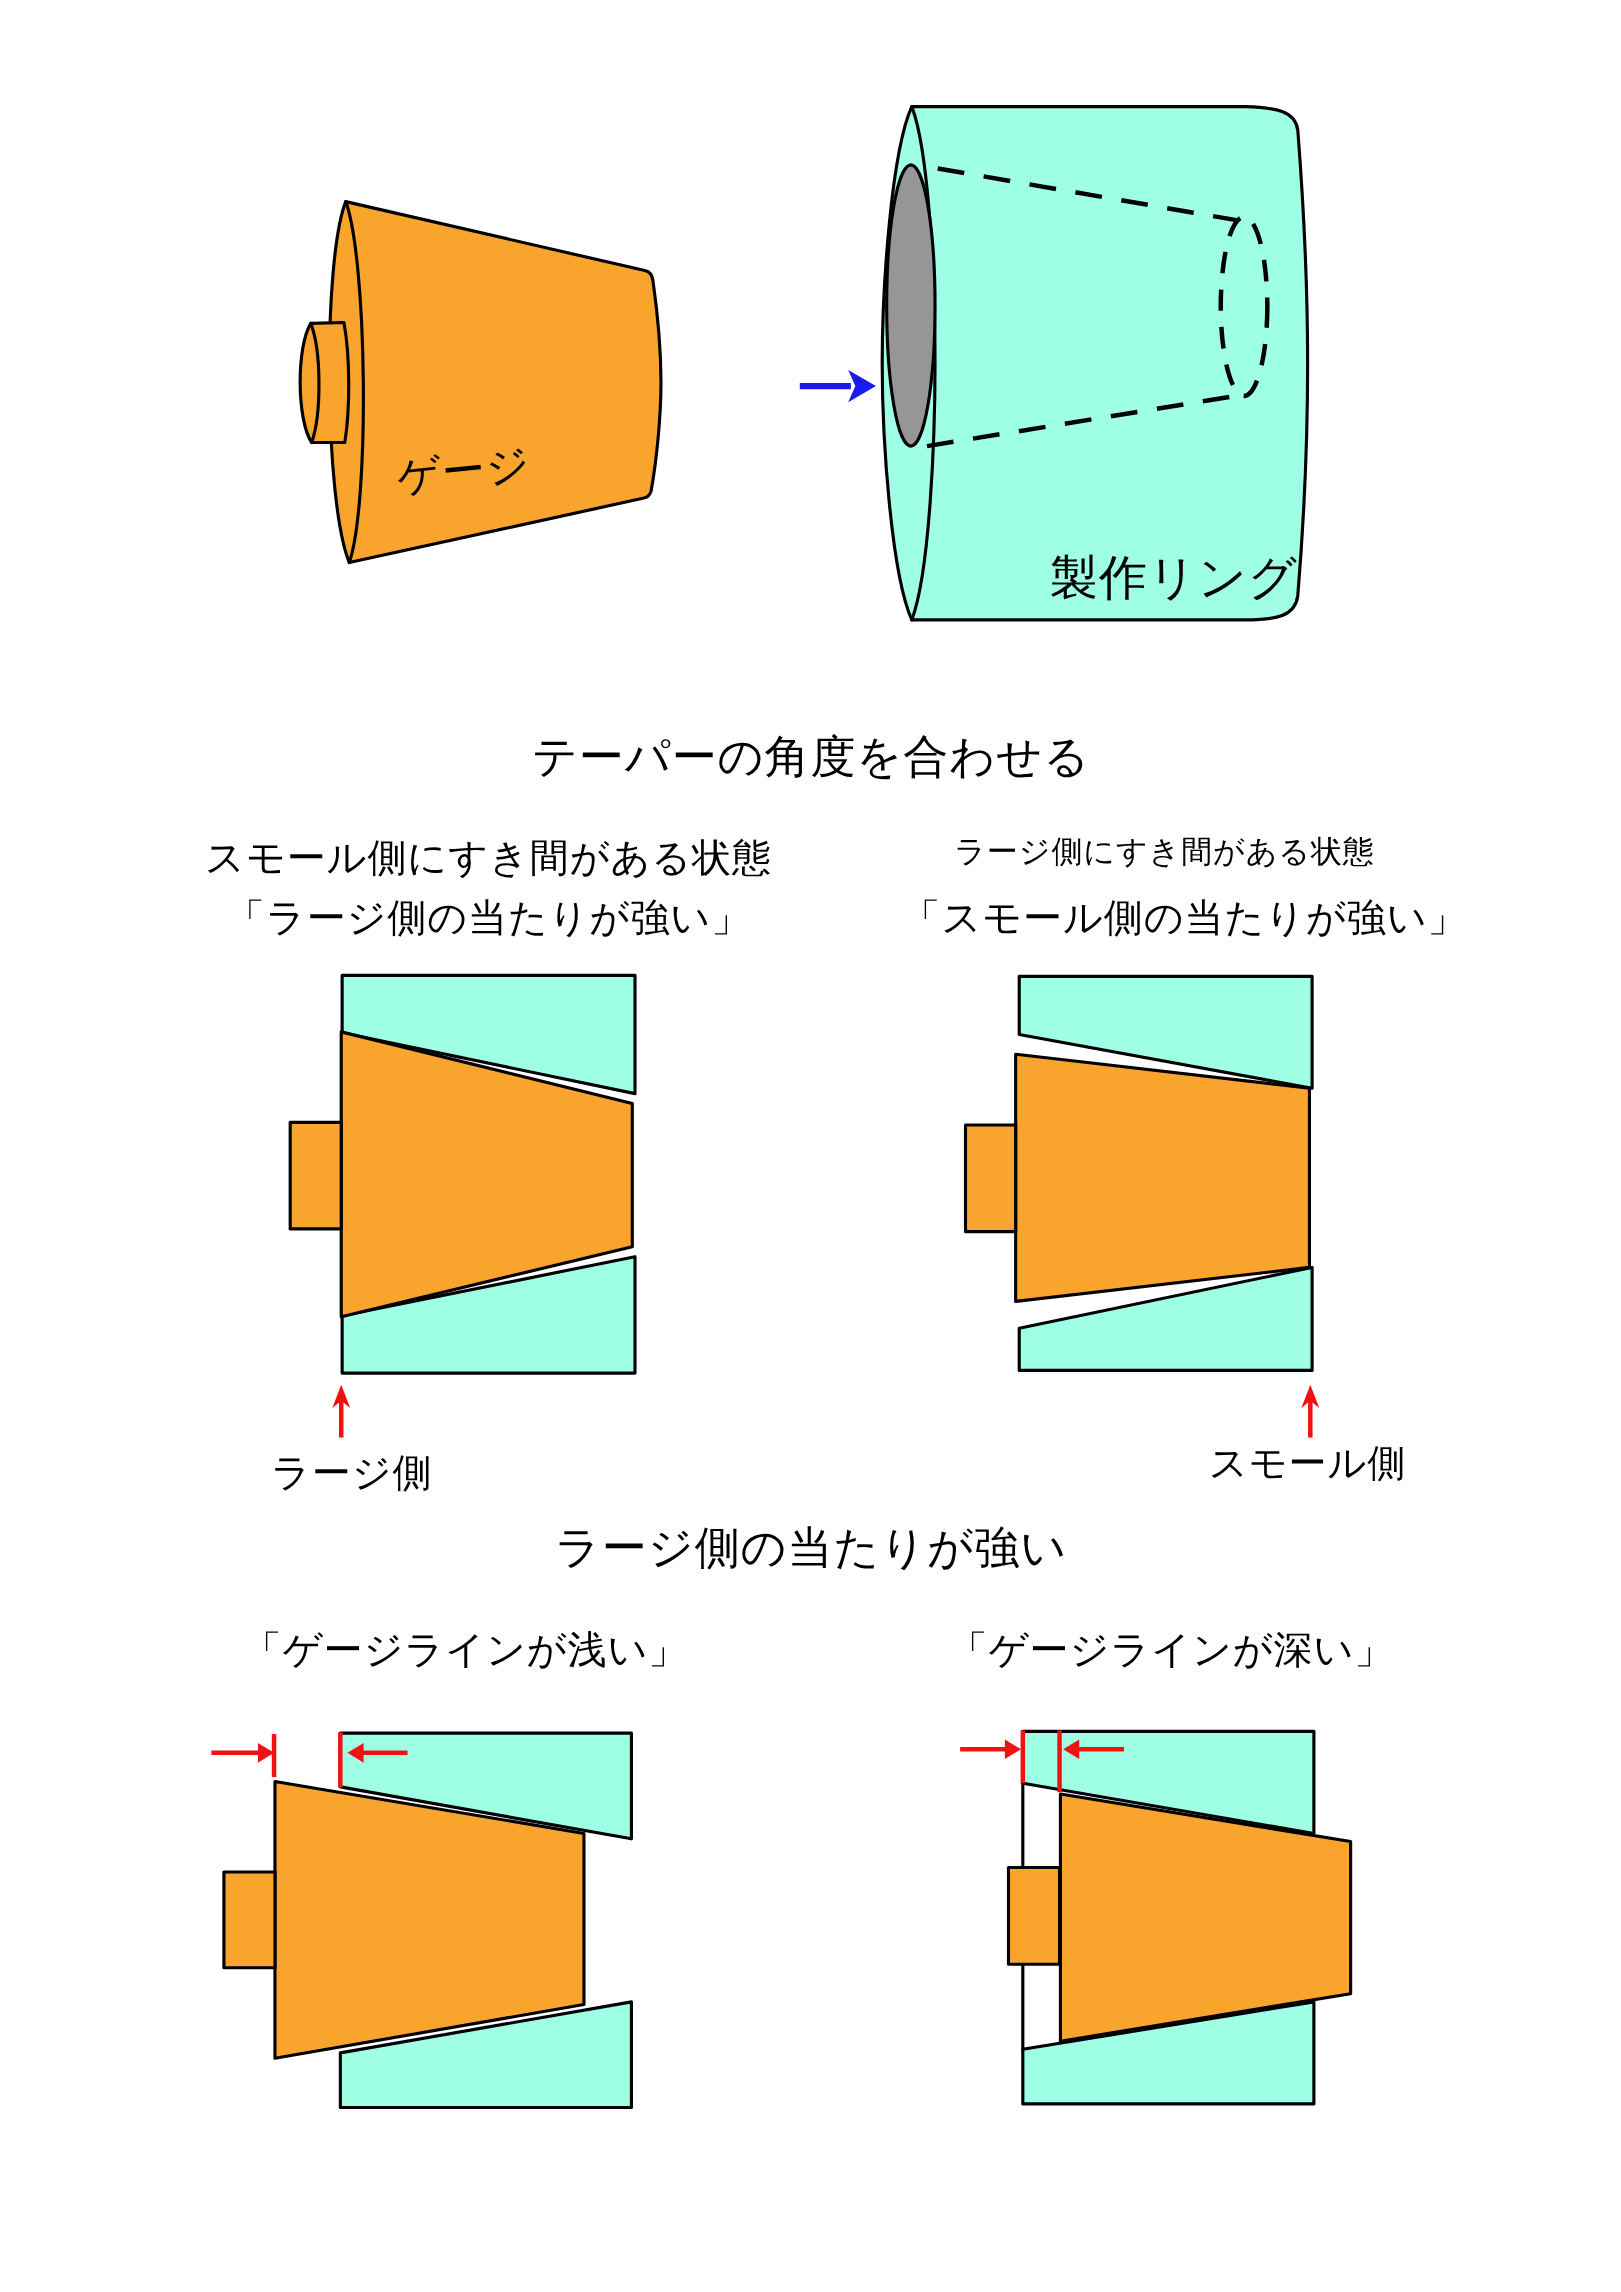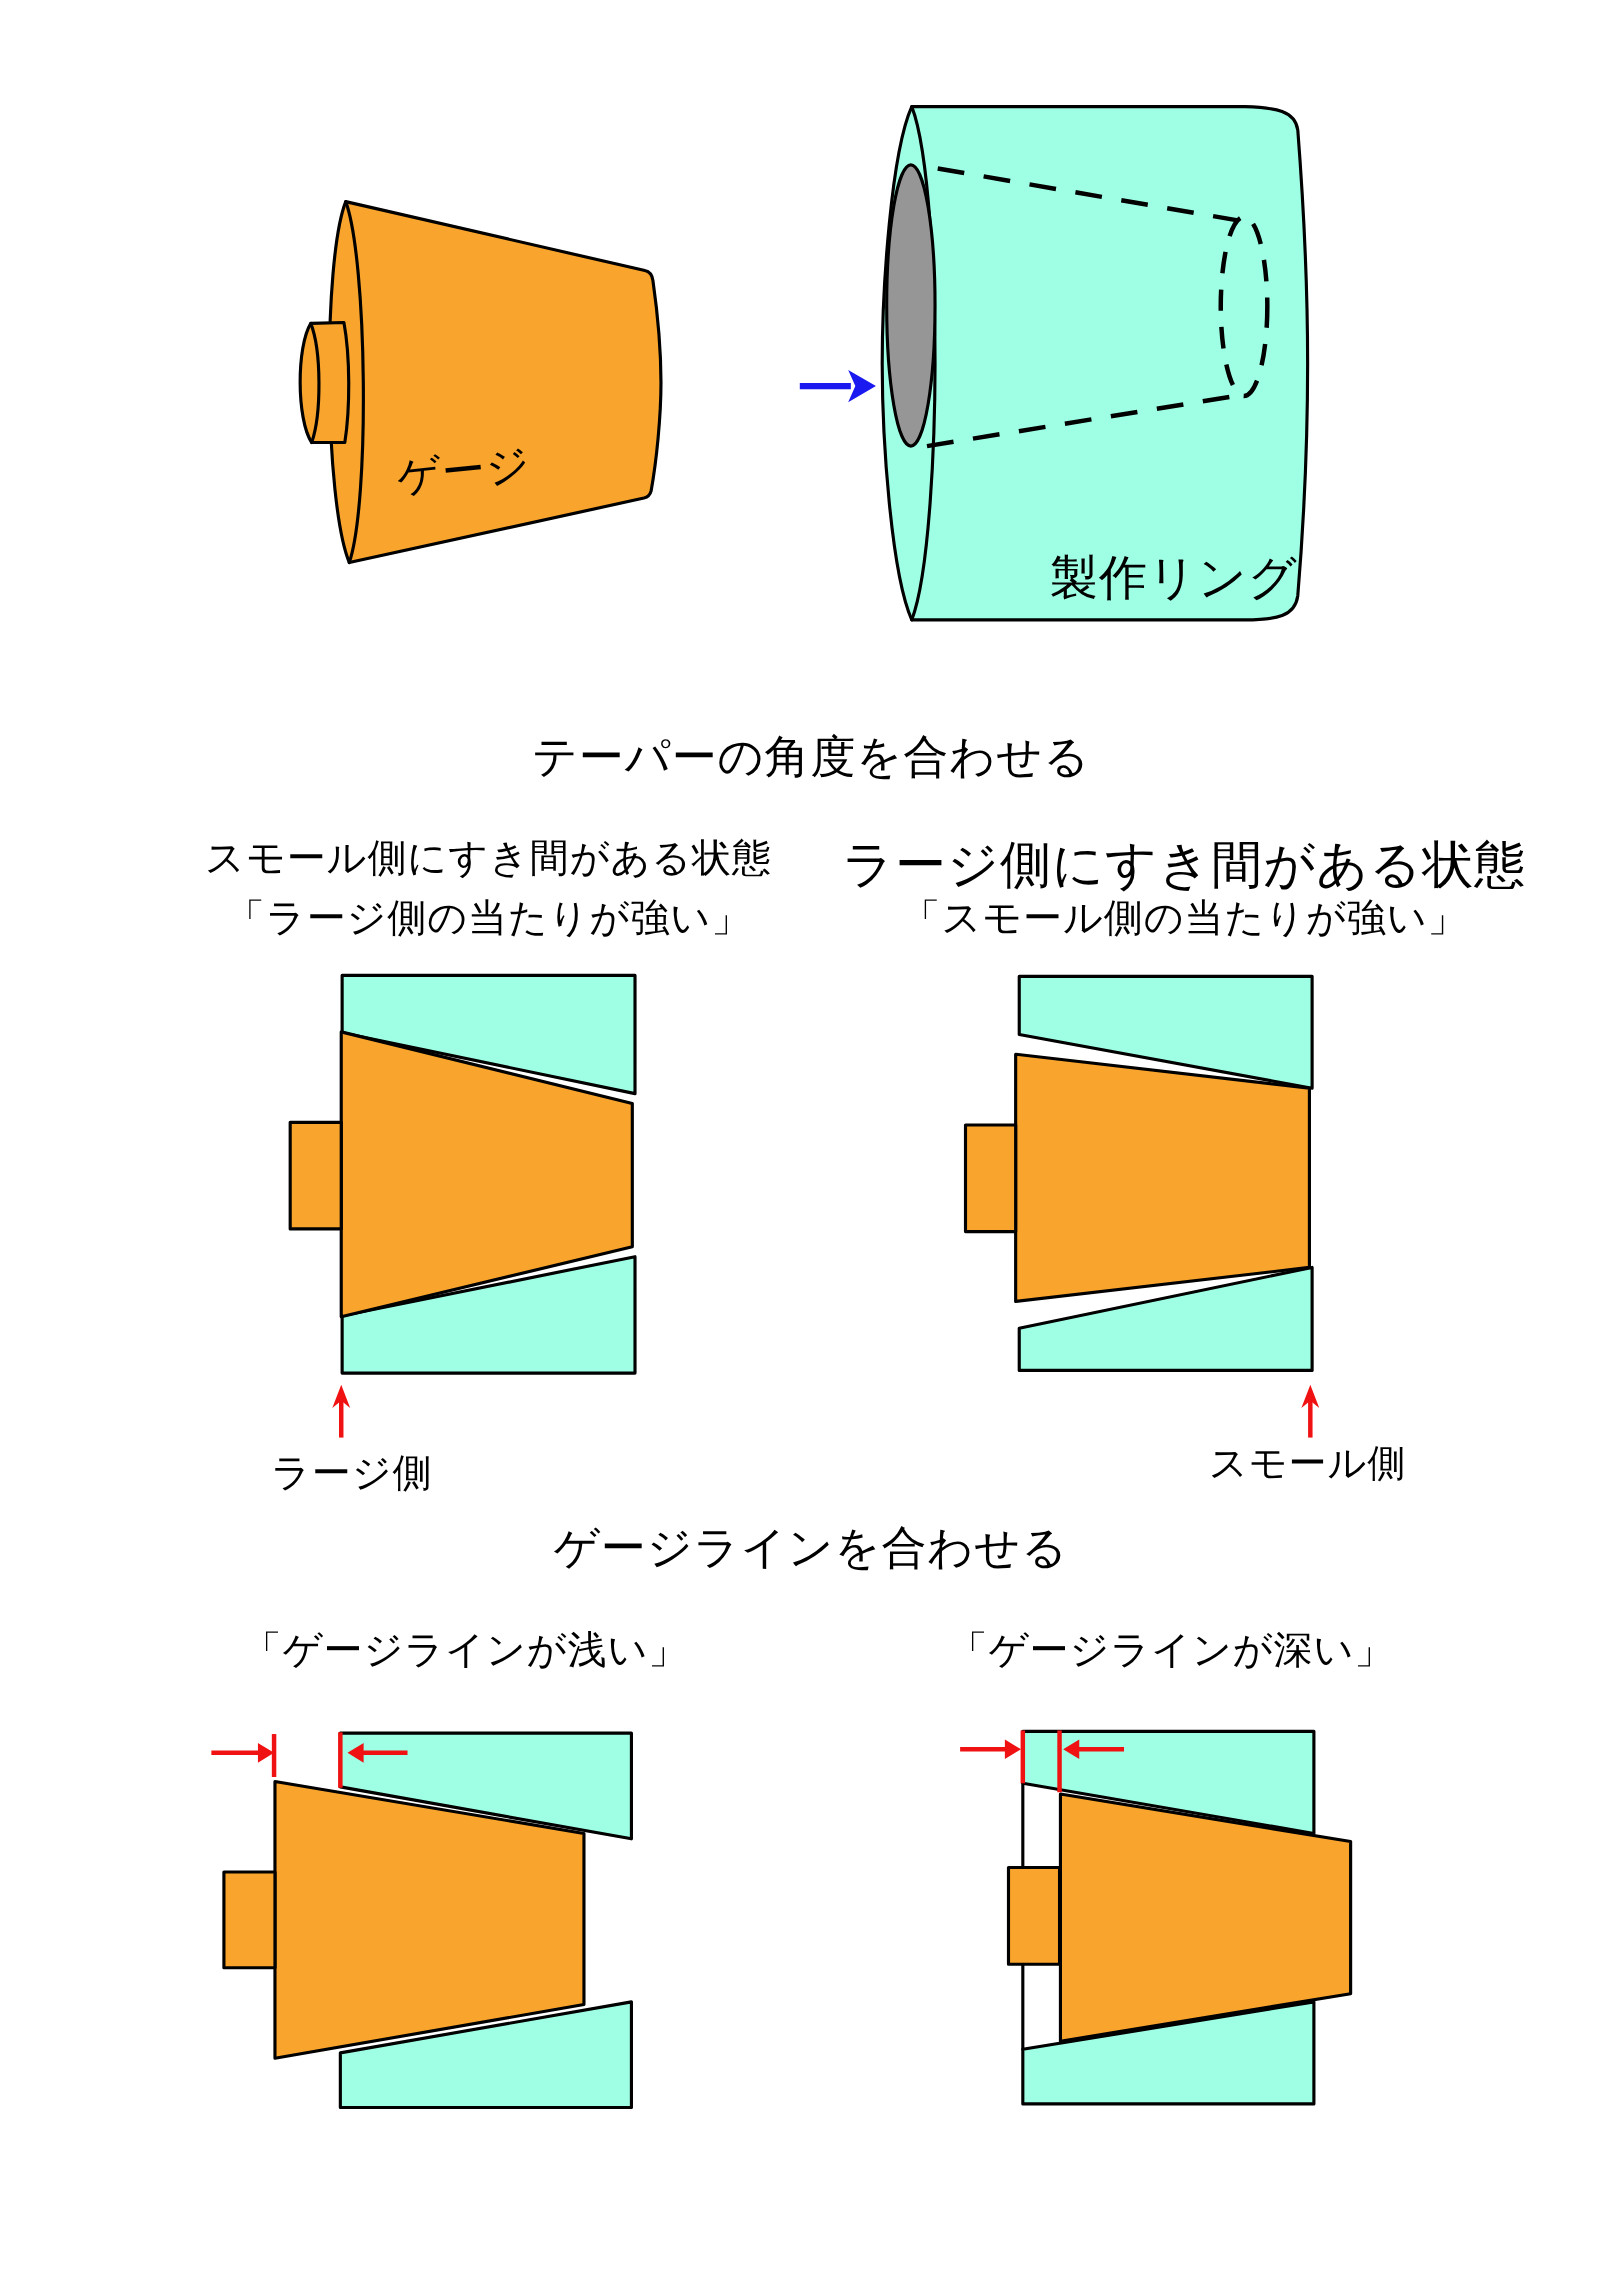--- a/index.html
+++ b/index.html
@@ -129,25 +129,25 @@
 
   <div class="t" style="left:397px;top:446px;font-size:43px;transform:rotate(-6deg);">ゲージ</div>
 
   <div class="t" style="left:1050px;top:550px;font-size:48px;">製作リング</div>
 
   <div class="t center" style="left:0;top:731px;width:1622px;font-size:45px;">テーパーの角度を合わせる</div>
 
   <div class="t center" style="left:166px;top:836px;width:645px;font-size:39px;">スモール側にすき間がある状態</div>
   <div class="t center" style="left:166px;top:896px;width:645px;font-size:39px;">「ラージ側の当たりが強い」</div>
 
-  <div class="t center" style="left:842px;top:836px;width:645px;font-size:51px;">ラージ側にすき間がある状態</div>
+  <div class="t center" style="left:842px;top:836px;width:645px;font-size:31px;font-family:Liberation Mono, monospace;">ラージ側にすき間がある状態</div>
   <div class="t center" style="left:862px;top:896px;width:645px;font-size:39px;">「スモール側の当たりが強い」</div>
 
   <div class="t" style="left:271px;top:1442px;font-size:39px;margin-top:9px;">ラージ側</div>
   <div class="t" style="left:1209px;top:1442px;font-size:38px;">スモール側</div>
 
-  <div class="t center" style="left:0;top:1522px;width:1622px;font-size:45px;">ゲージラインを合わせる</div>
+  <div class="t center" style="left:0;top:1522px;width:1622px;font-size:45px;">ラージ側の当たりが強い</div>
 
   <div class="t center" style="left:143px;top:1628px;width:645px;font-size:39px;">「ゲージラインが浅い」</div>
   <div class="t center" style="left:849px;top:1628px;width:645px;font-size:39px;">「ゲージラインが深い」</div>
 
 </div>
 
 
 </body></html>

